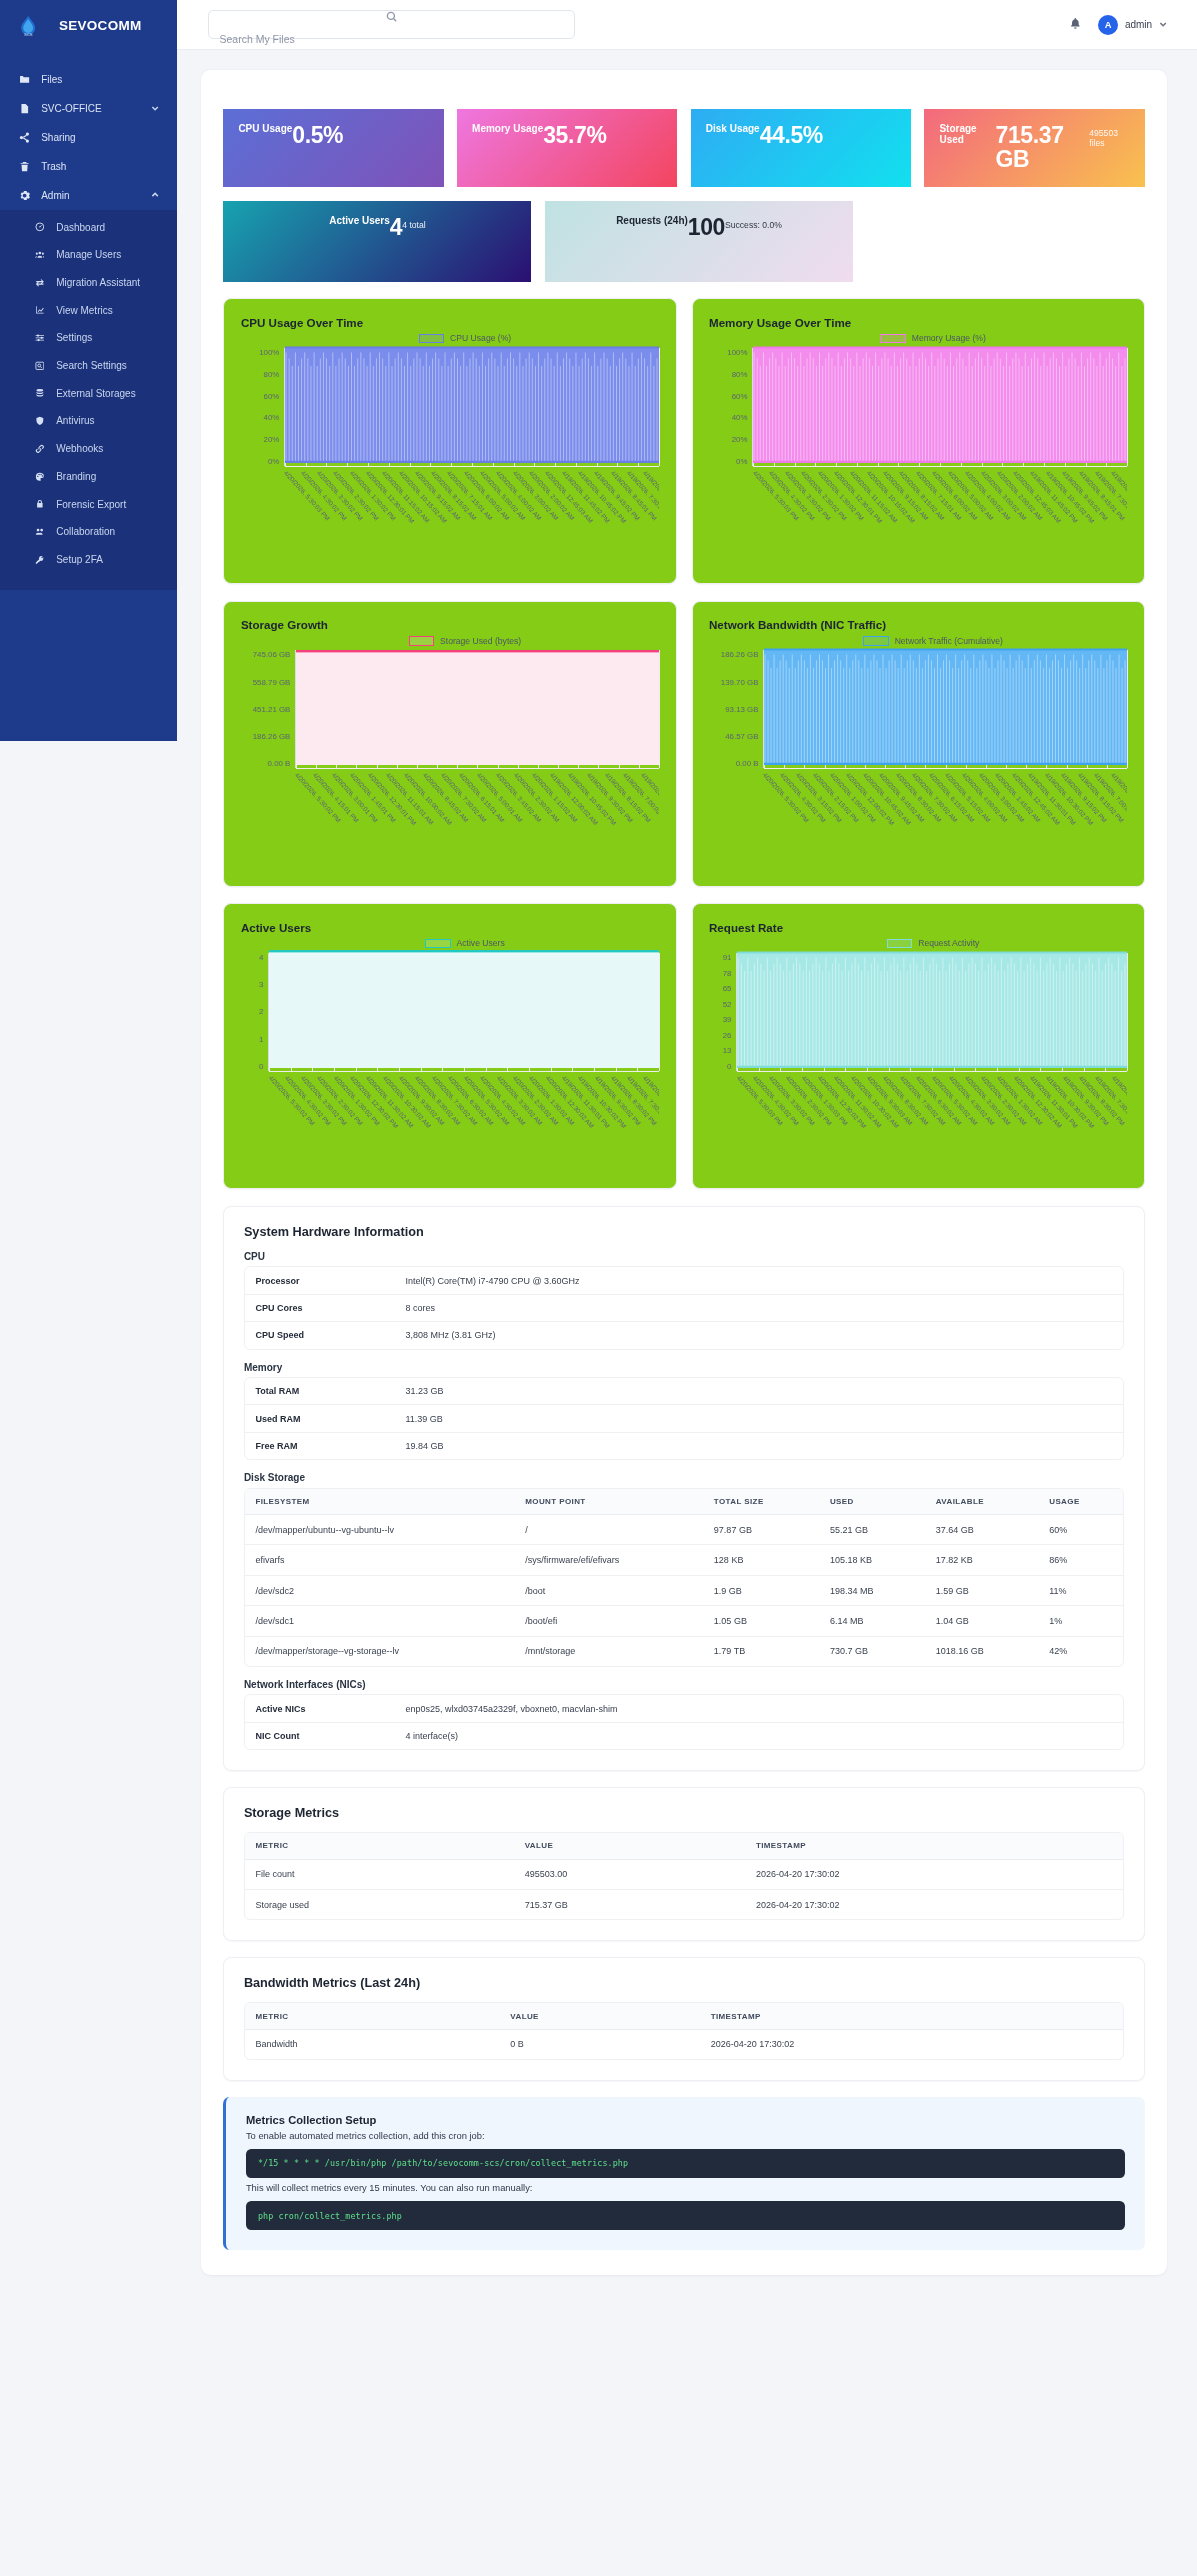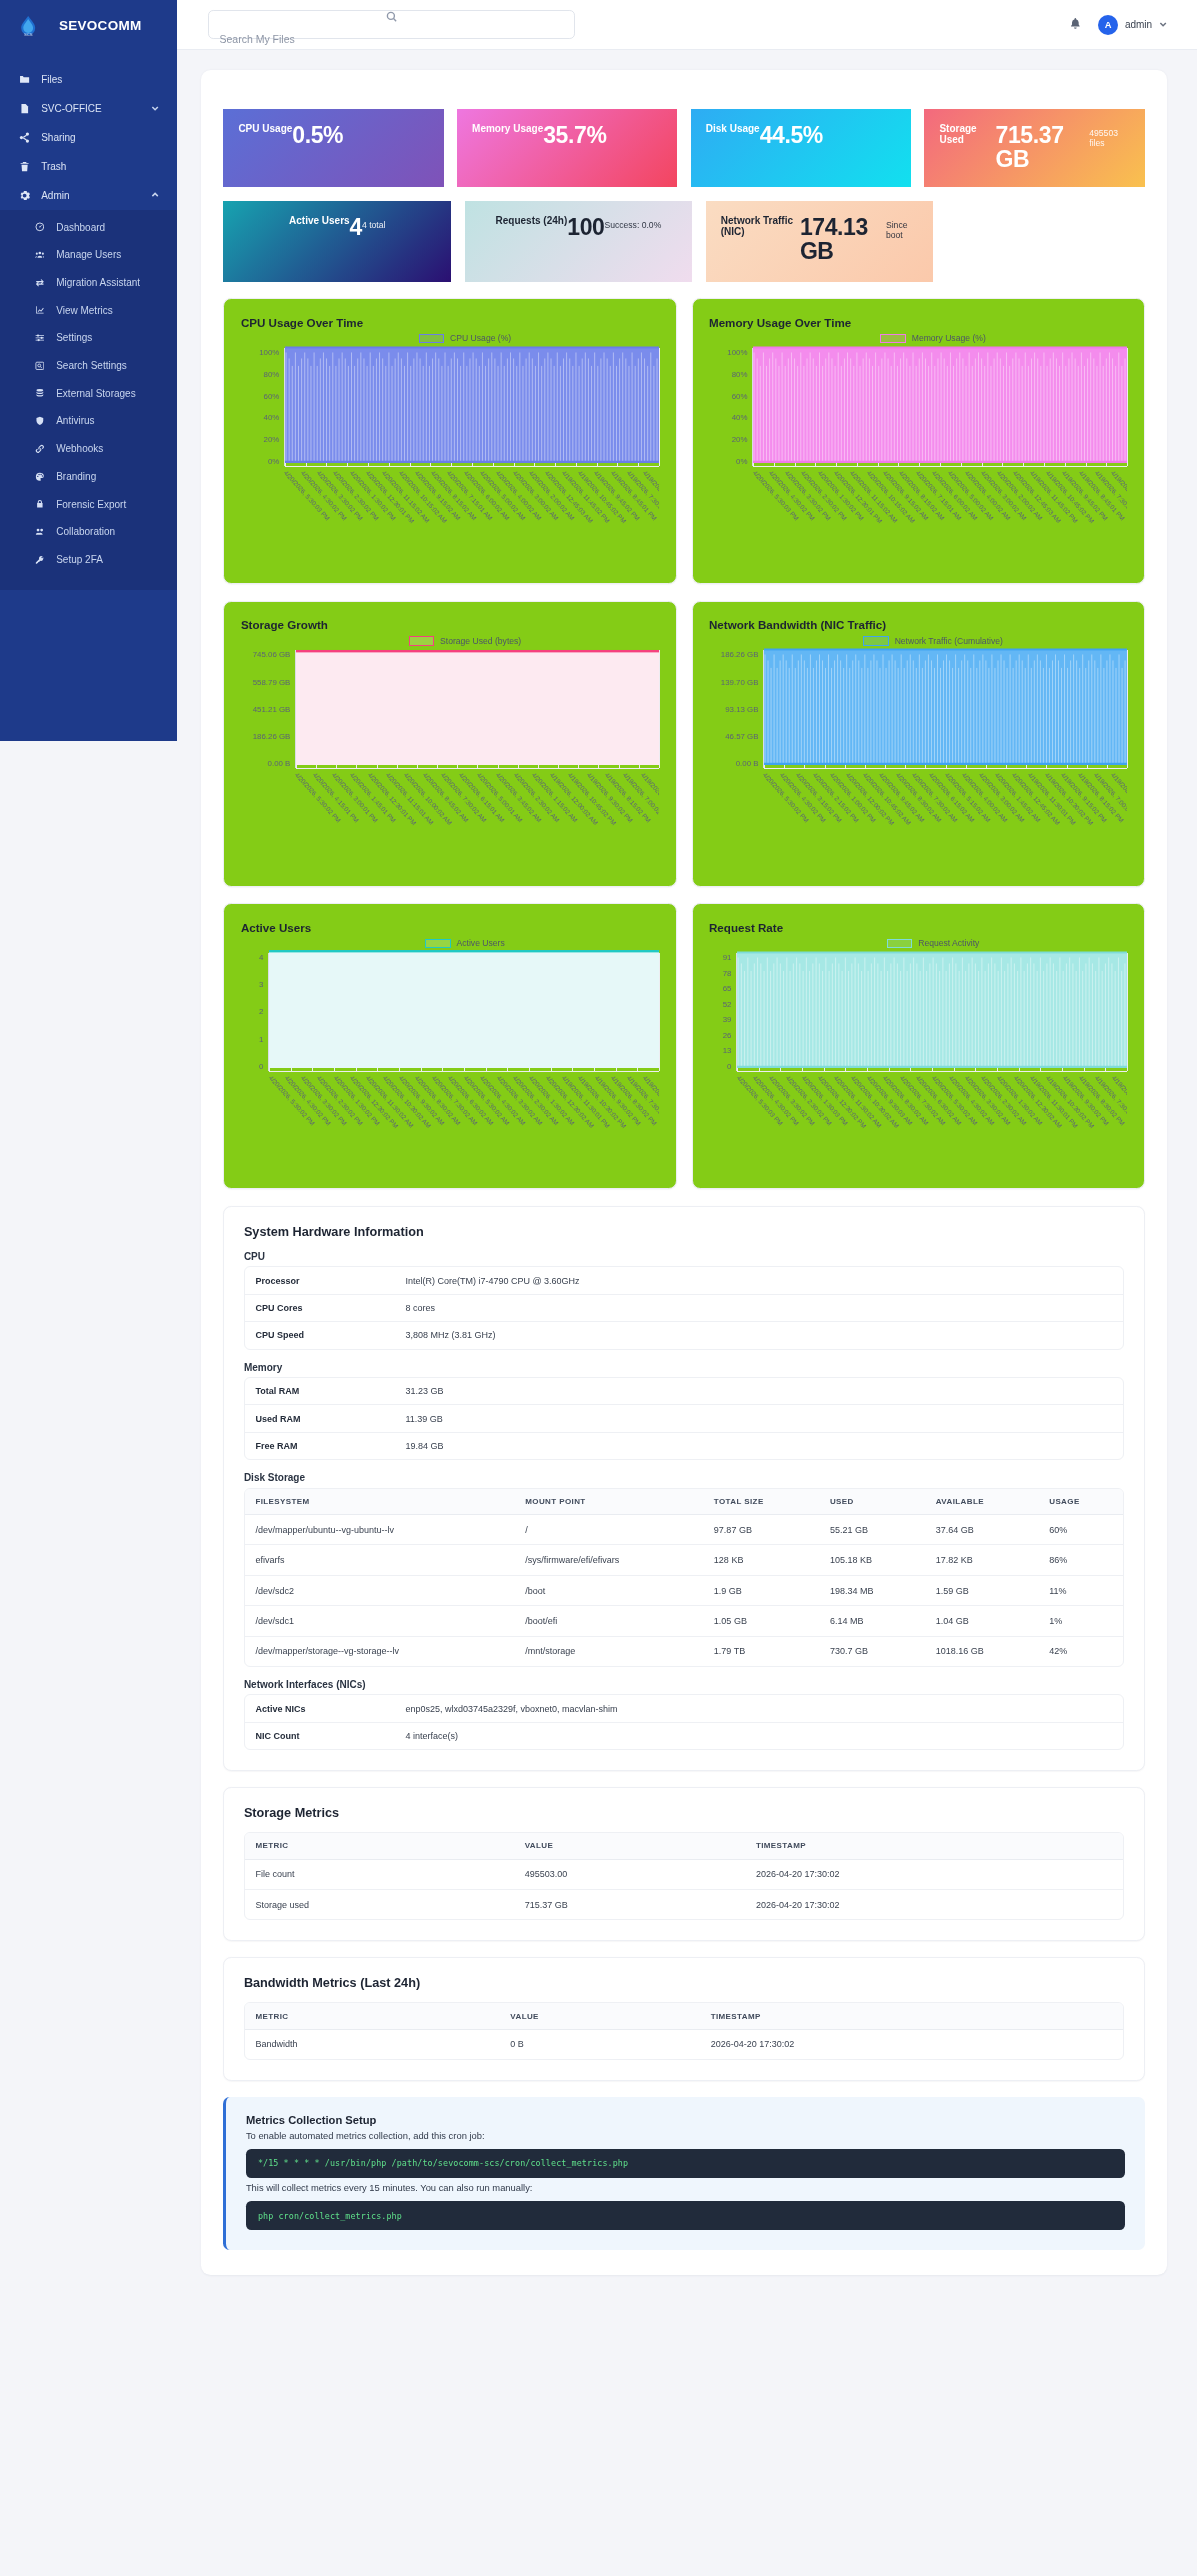--- a/index.html
+++ b/index.html
@@ -425,25 +425,20 @@
       <div class="stats row2" id="stats2">
           <div class="stat" style="background: linear-gradient(135deg, rgb(23, 163, 176), rgb(43, 15, 114)); color: rgb(255, 255, 255);">
             <div class="stat-label">Active Users</div>
             <div class="stat-value">4</div>
             <div class="stat-sub">4 total</div>
           </div>
           <div class="stat" style="background: linear-gradient(135deg, rgb(191, 226, 226), rgb(240, 220, 238)); color: rgb(29, 36, 50);">
             <div class="stat-label">Requests (24h)</div>
             <div class="stat-value">100</div>
             <div class="stat-sub">Success: 0.0%</div>
-          </div>
-          <div class="stat" style="background: linear-gradient(135deg, rgb(250, 220, 194), rgb(251, 201, 171)); color: rgb(29, 36, 50);">
-            <div class="stat-label">Network Traffic (NIC)</div>
-            <div class="stat-value">174.13 GB</div>
-            <div class="stat-sub">Since boot</div>
           </div>
           <div class="spacer"></div>
         </div>
 
       <div class="chart-grid" id="chartrow0">
           <div class="chart-card">
             <div class="chart-title">CPU Usage Over Time</div>
             <div class="legend">
               <span class="legend-box" style="border-color:#6a7ee8;background:#7a8cec33"></span>
               <span class="legend-txt">CPU Usage (%)</span>

